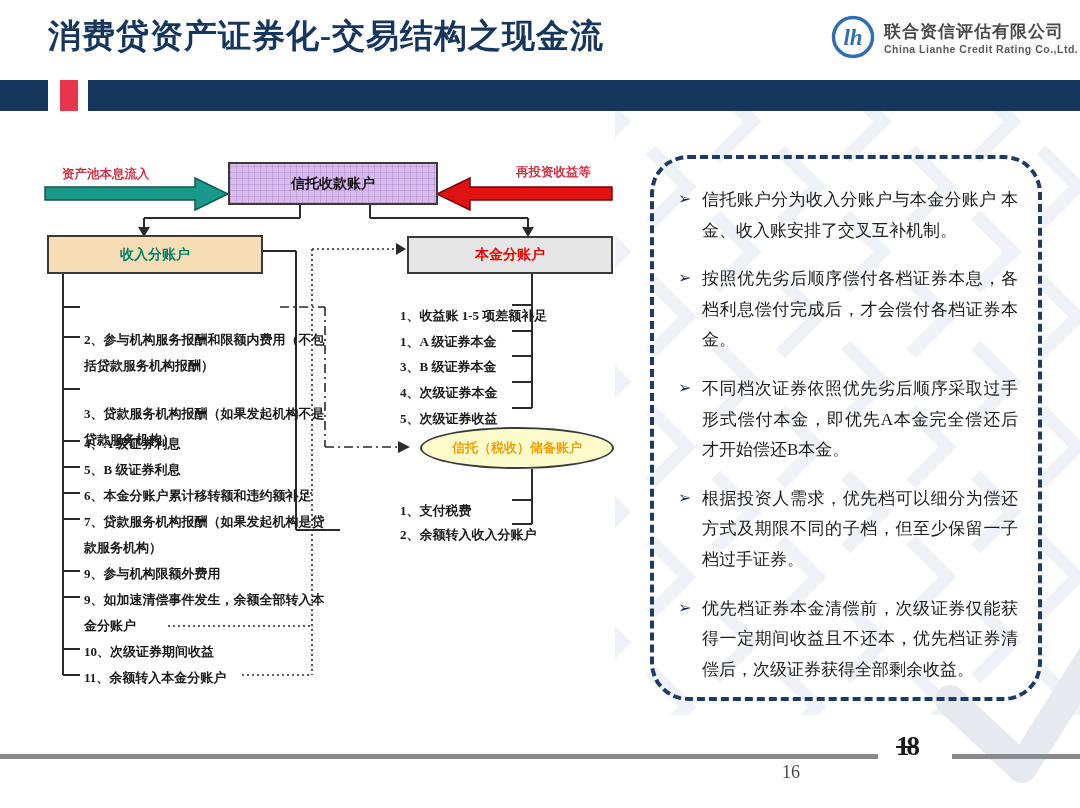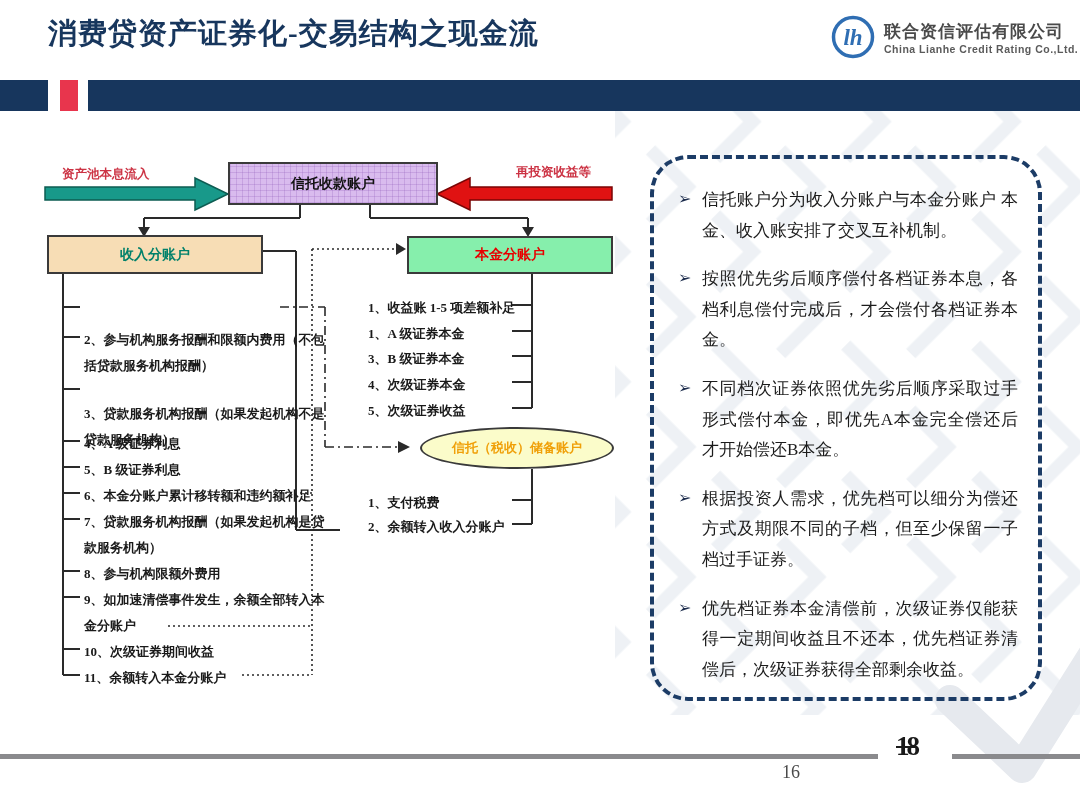--- a/index.html
+++ b/index.html
@@ -1,19 +1,19 @@
 <!DOCTYPE html>
 <html><head>
 <meta charset="utf-8">
 <style>
   html,body{margin:0;padding:0;background:#ffffff;}
   .slide{position:relative;width:1080px;height:808px;background:#ffffff;overflow:hidden;
          font-family:"Liberation Serif",serif;}
   
-  .title{position:absolute;left:48px;top:14px;font-size:29px;font-weight:bold;
+  .title{position:absolute;left:48px;top:14px;font-size:33px;font-weight:bold;
          color:#17365d;letter-spacing:1px;white-space:nowrap;}
   .band{position:absolute;top:80px;height:31px;background:#17365d;}
   .band-left{left:0;width:48px;}
   .band-red{left:60px;width:18px;background:#e8354d;}
   .band-main{left:88px;width:992px;}
   .logo{position:absolute;left:830px;top:14px;display:flex;align-items:center;gap:8px;}
   .logo-cn{font-size:17px;font-weight:bold;color:#4a4a4a;letter-spacing:1px;
            font-family:"Liberation Sans",sans-serif;white-space:nowrap;}
   .logo-en{font-size:10.5px;color:#5a5a5a;font-weight:bold;letter-spacing:.5px;
            font-family:"Liberation Sans",sans-serif;white-space:nowrap;}
@@ -22,30 +22,30 @@
   
   .connectors{position:absolute;left:0;top:0;z-index:1;}
   .node{position:absolute;z-index:2;display:flex;align-items:center;justify-content:center;
         box-sizing:border-box;font-weight:bold;font-size:14px;}
   .trust-box{left:228px;top:162px;width:210px;height:43px;background:#d9bbee;
         border:2px solid #3a3a3a;color:#111;
         background-image:repeating-linear-gradient(0deg,rgba(150,100,190,.28) 0 1px,transparent 1px 6px),
                          repeating-linear-gradient(90deg,rgba(150,100,190,.28) 0 1px,transparent 1px 6px);}
   .income-box{left:47px;top:235px;width:216px;height:39px;background:#f7ddb5;
         border:2px solid #3a3a3a;color:#00806a;}
-  .principal-box{left:407px;top:236px;width:206px;height:38px;background:#86efac;
+  .principal-box{left:407px;top:236px;width:206px;height:38px;background:#e5e5e5;
         border:2px solid #3a3a3a;color:#e80000;}
   .reserve-ellipse{left:420px;top:427px;width:194px;height:42px;background:#fbfcca;
         border:2px solid #3a3a3a;border-radius:50%;color:#f0a009;font-size:13px;}
   .flow-label{position:absolute;z-index:2;font-size:12.5px;font-weight:bold;color:#cc3344;}
   .lbl-inflow{left:62px;top:166px;}
   .lbl-reinvest{left:516px;top:164px;}
   .li{position:absolute;z-index:2;font-size:13px;font-weight:600;color:#1a1a1a;line-height:26px;}
   .li-left{left:84px;width:245px;}
-  .li-right{left:368px;width:220px;white-space:nowrap;}
+  .li-right{left:400px;width:220px;white-space:nowrap;margin-top:8px;}
   
   .panel{position:absolute;left:650px;top:155px;width:392px;height:546px;z-index:2;
          border:4px dashed #1c3c66;border-radius:38px;box-sizing:border-box;
          padding:26px 20px 0 24px;background:transparent;}
   .bullet{position:relative;padding-left:24px;margin-bottom:18px;font-size:17px;
           line-height:1.8;color:#1c1c1c;text-align:justify;}
   .bullet .mk{position:absolute;left:0;top:0;color:#1a2a4a;font-family:"DejaVu Sans",sans-serif;
           font-size:16px;}
   
   .footer-line{position:absolute;top:754px;height:5px;background:#8a8a8d;z-index:2;}
@@ -156,21 +156,21 @@
   <div class="node income-box">收入分账户</div>
   <div class="node principal-box">本金分账户</div>
   <div class="node reserve-ellipse">信托（税收）储备账户</div>
 
   <div class="li li-left" style="top:327px">2、参与机构服务报酬和限额内费用（不包括贷款服务机构报酬）</div>
   <div class="li li-left" style="top:401px">3、贷款服务机构报酬（如果发起机构不是贷款服务机构）</div>
   <div class="li li-left" style="top:431px">4、A 级证券利息</div>
   <div class="li li-left" style="top:457px">5、B 级证券利息</div>
   <div class="li li-left" style="top:483px">6、本金分账户累计移转额和违约额补足</div>
   <div class="li li-left" style="top:509px">7、贷款服务机构报酬（如果发起机构是贷款服务机构）</div>
-  <div class="li li-left" style="top:561px">8、参与机构限额外费用</div>
+  <div class="li li-left" style="top:561px">9、参与机构限额外费用</div>
   <div class="li li-left" style="top:587px">9、如加速清偿事件发生，余额全部转入本金分账户</div>
   <div class="li li-left" style="top:639px">10、次级证券期间收益</div>
   <div class="li li-left" style="top:665px">11、余额转入本金分账户</div>
 
   <div class="li li-right" style="top:295px">1、收益账 1-5 项差额补足</div>
   <div class="li li-right" style="top:321px">1、A 级证券本金</div>
   <div class="li li-right" style="top:346px">3、B 级证券本金</div>
   <div class="li li-right" style="top:372px">4、次级证券本金</div>
   <div class="li li-right" style="top:398px">5、次级证券收益</div>
 

